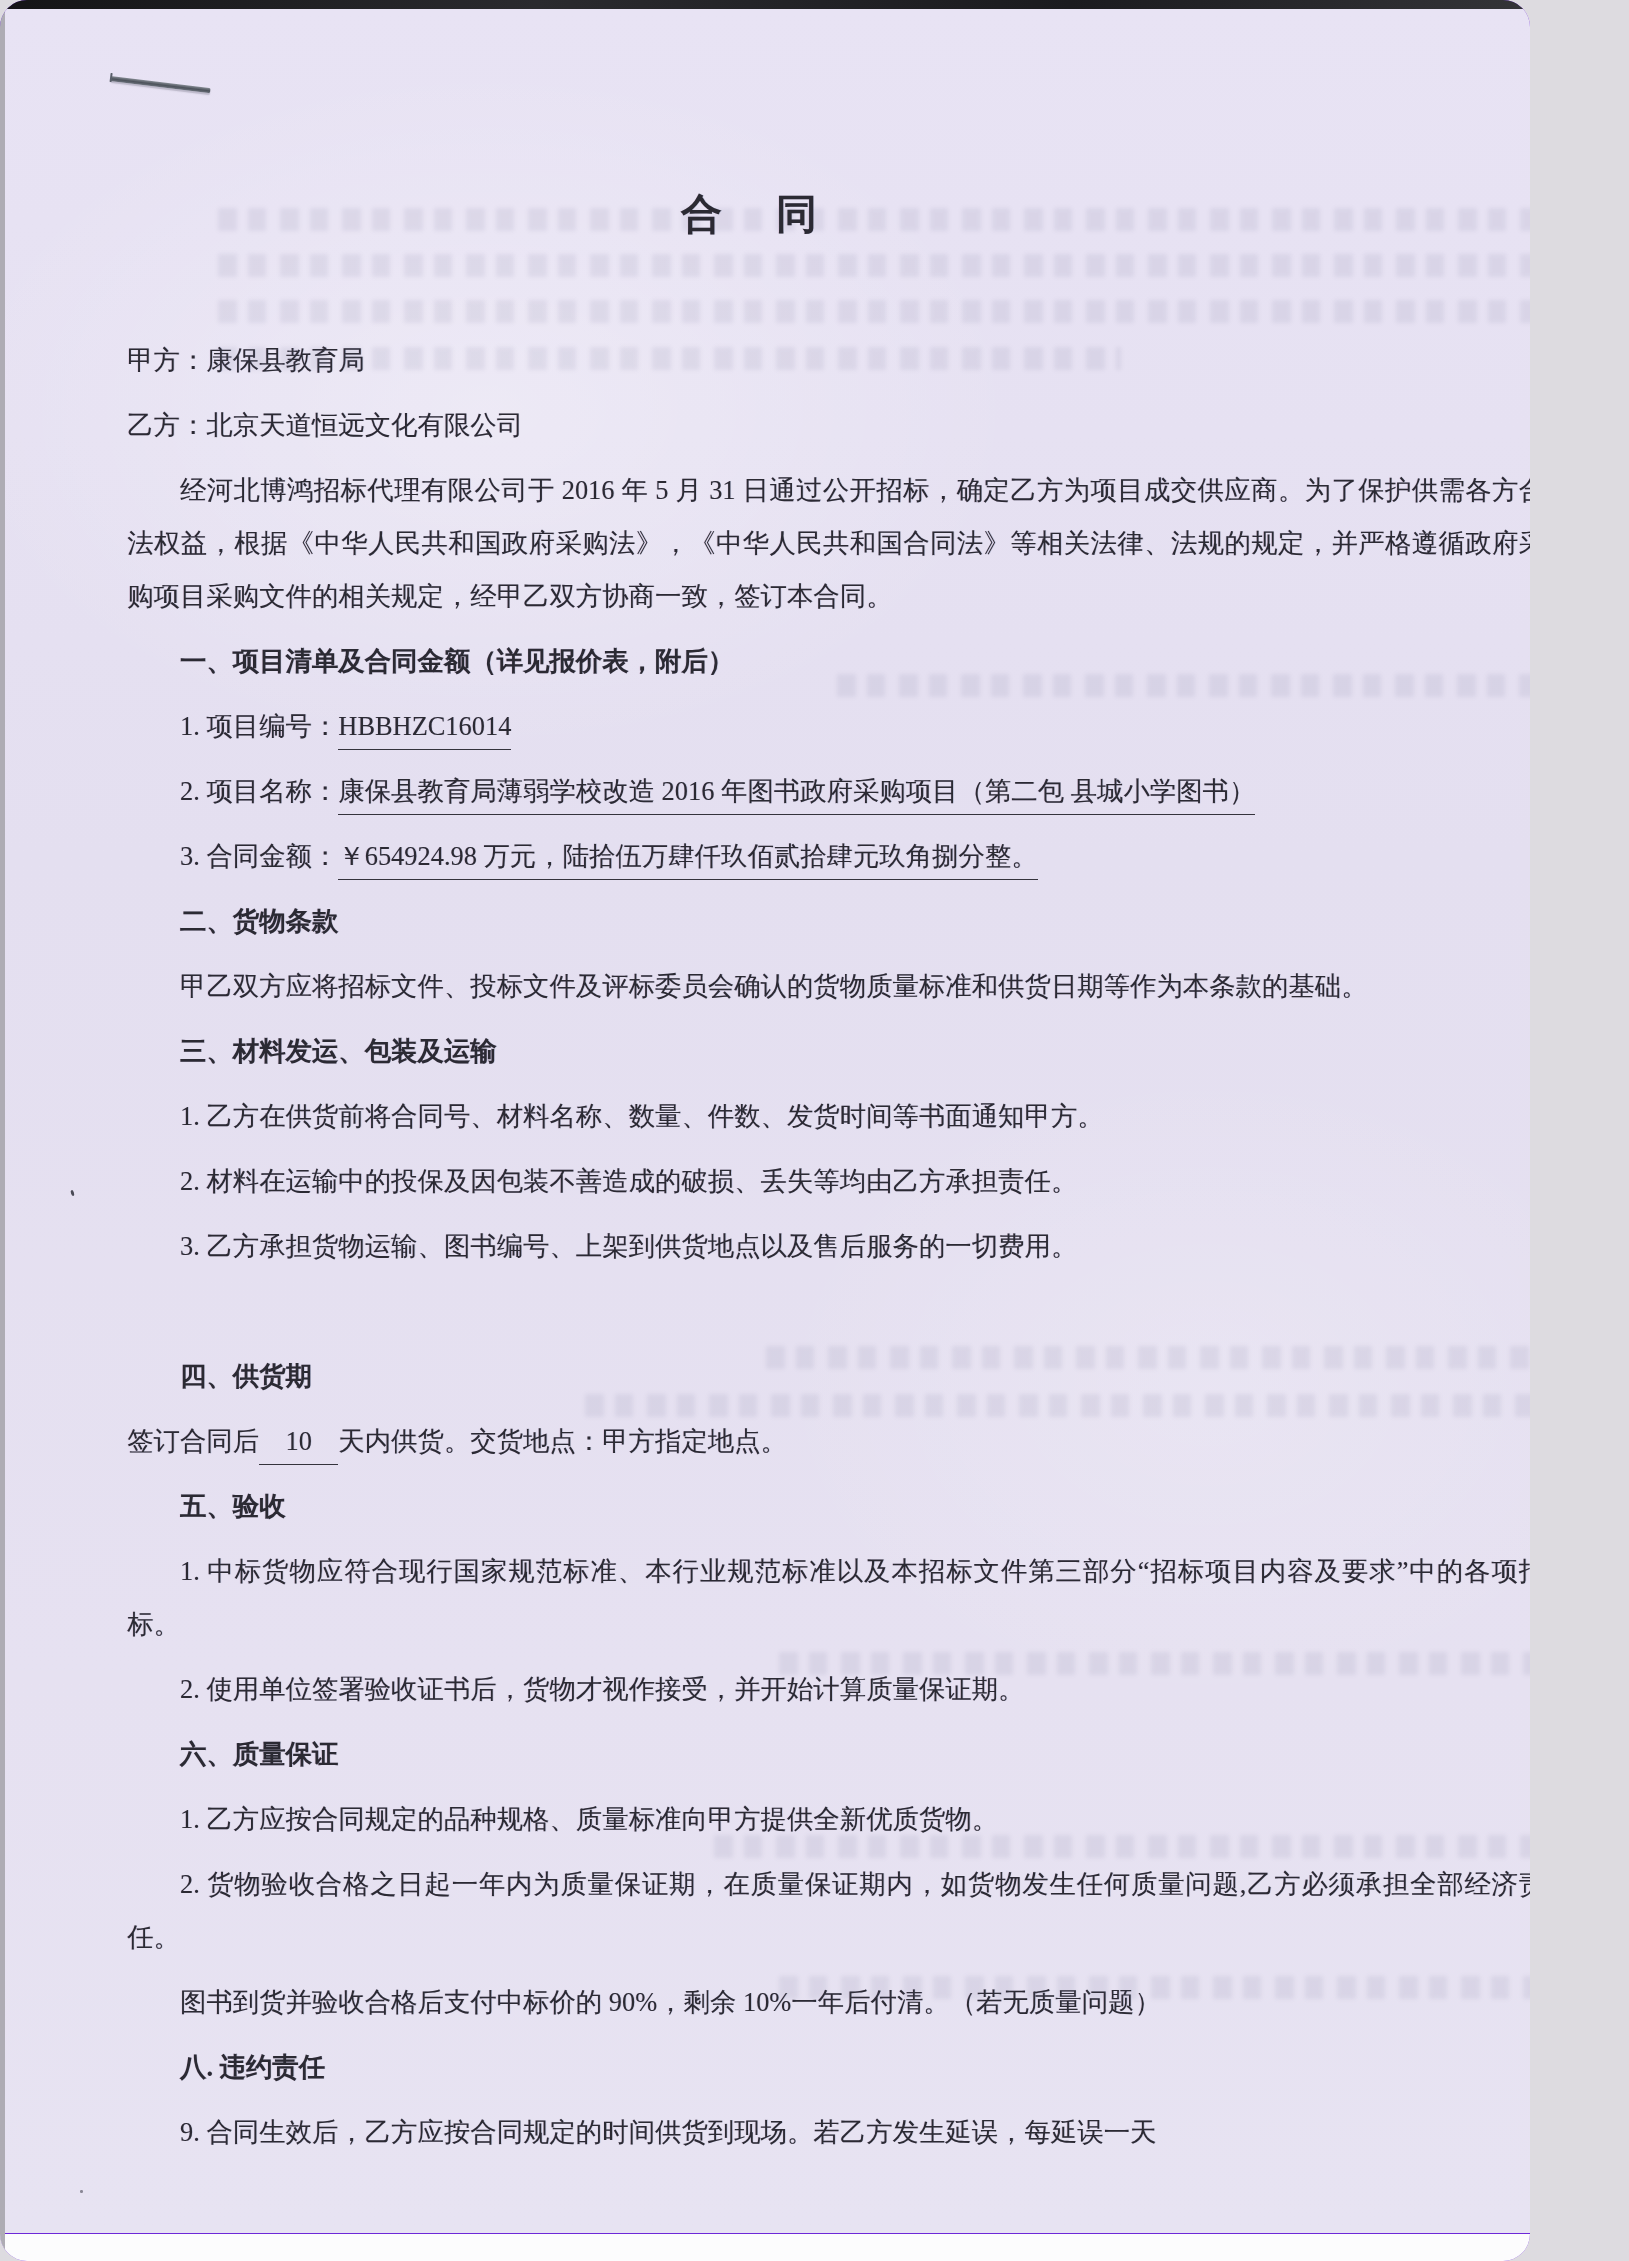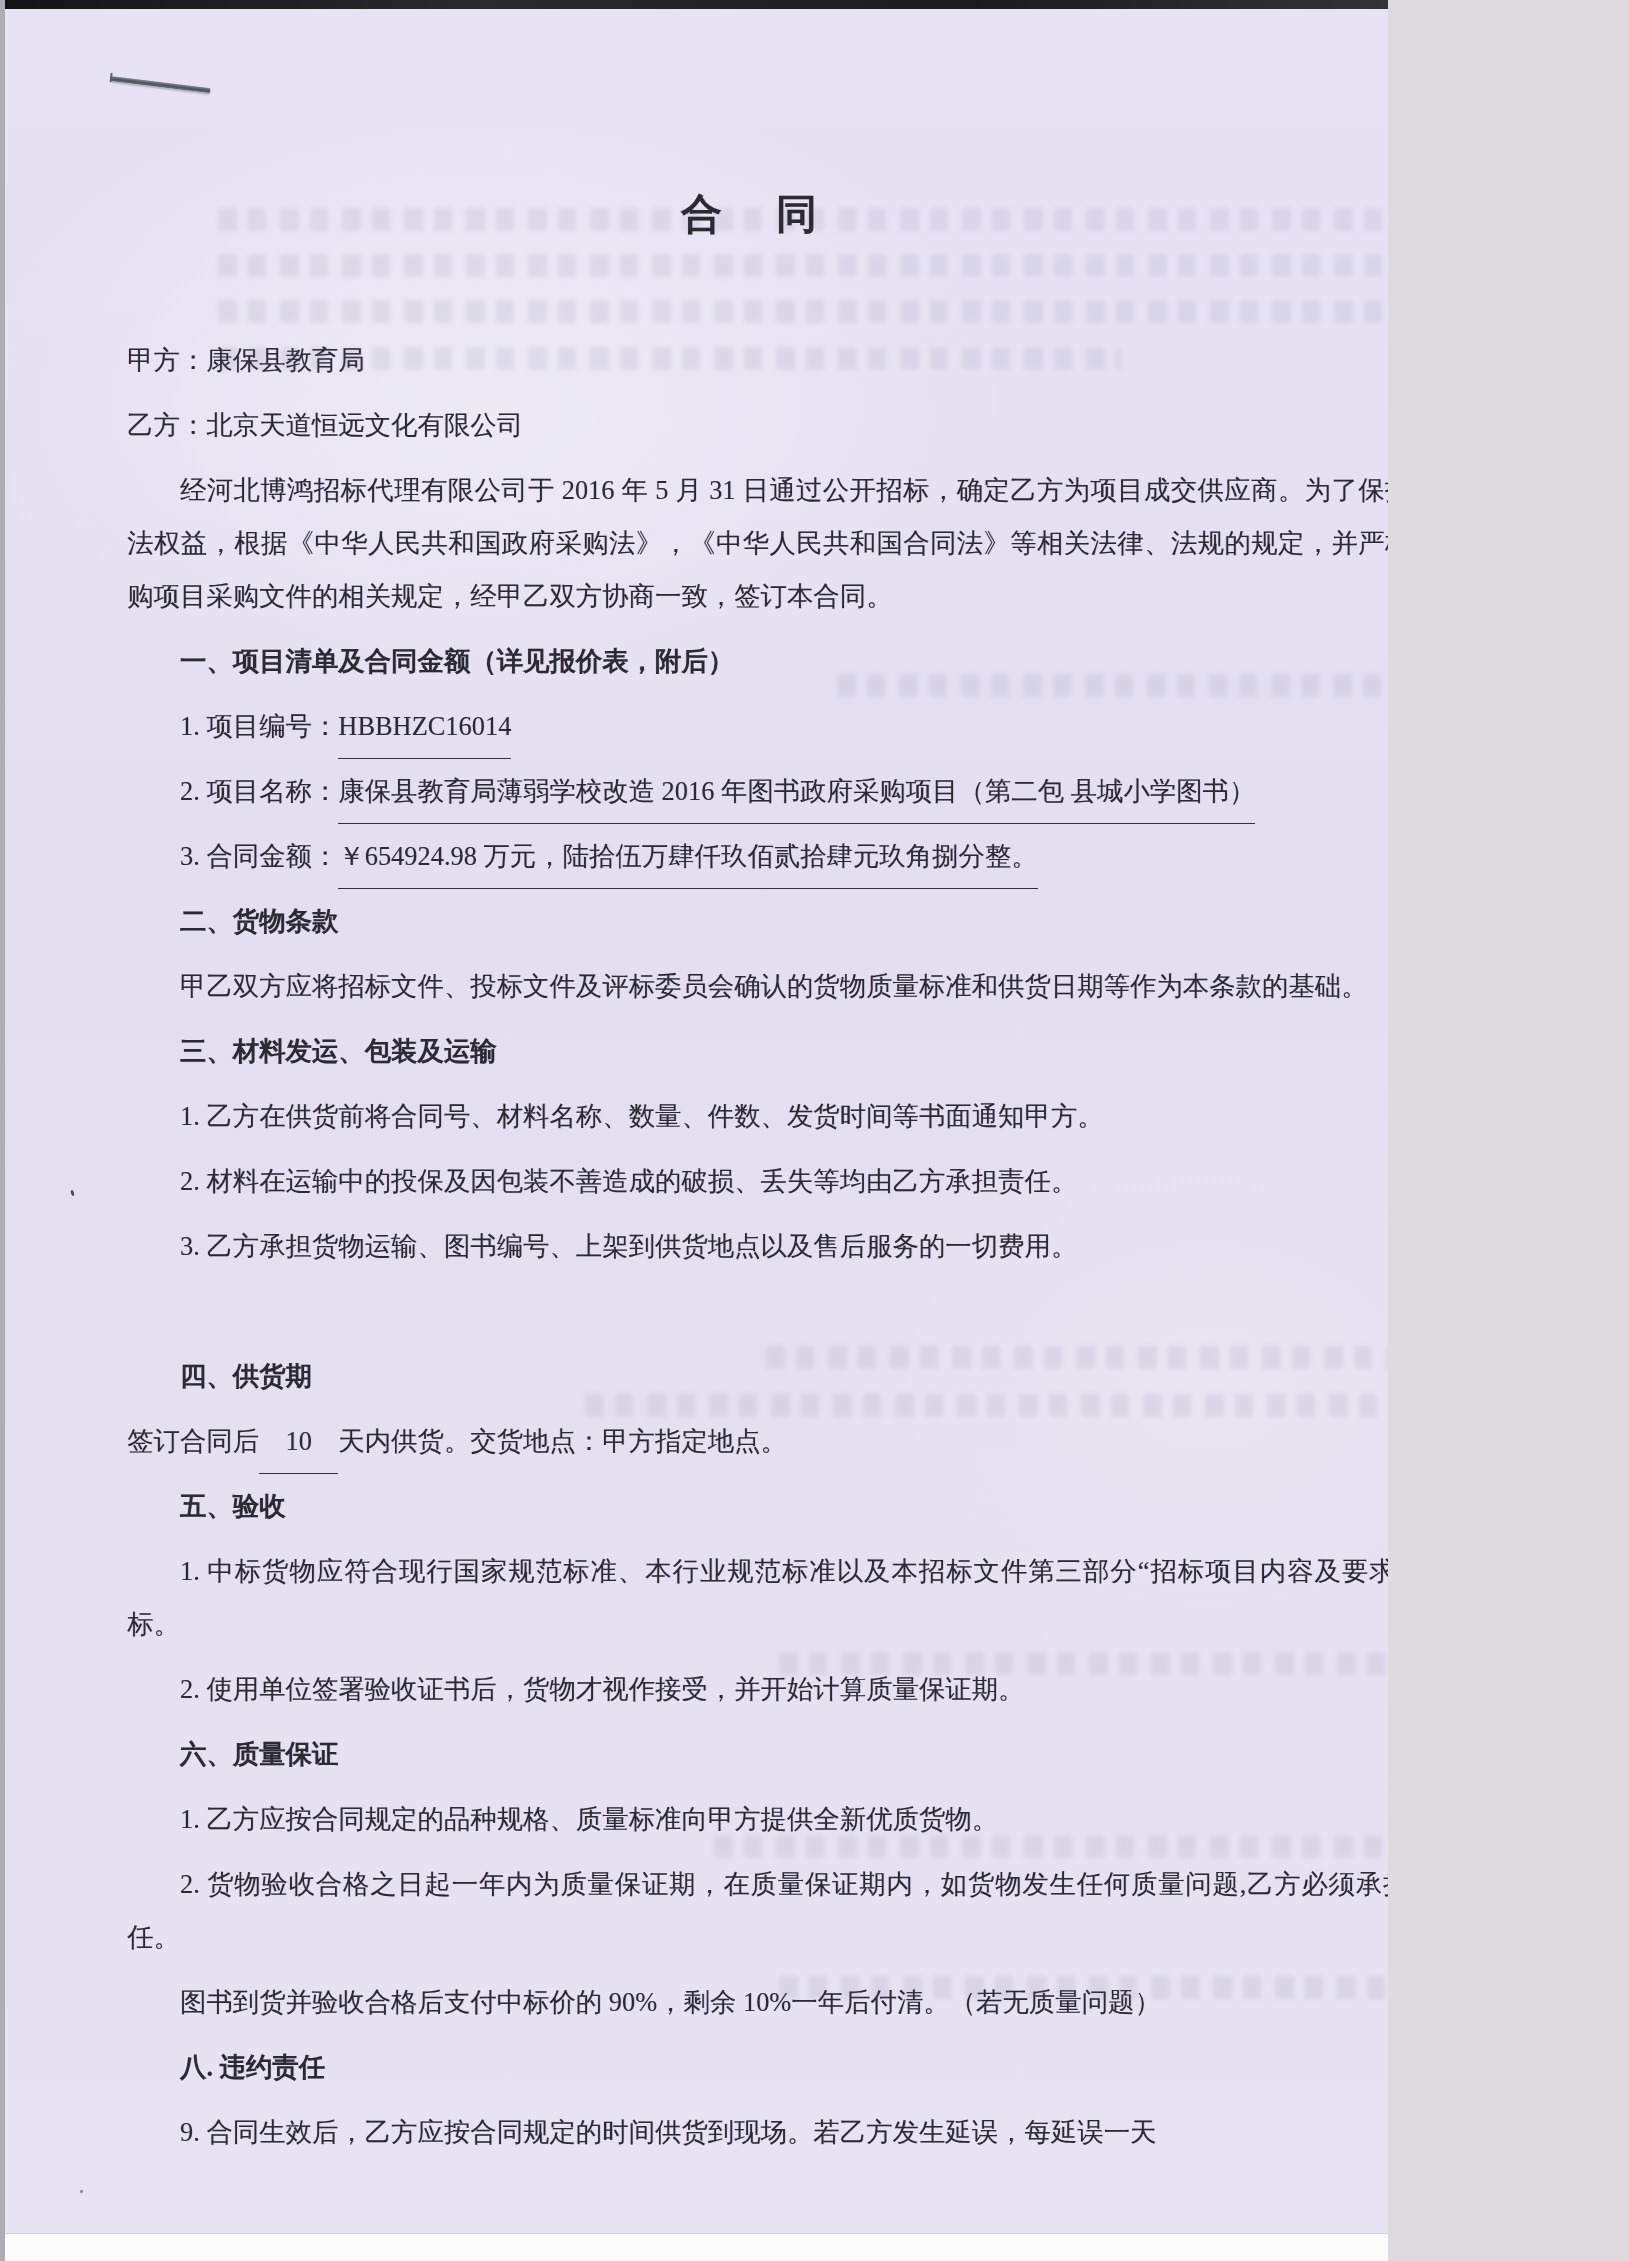--- a/index.html
+++ b/index.html
@@ -1,21 +1,22 @@
 <!DOCTYPE html>
 <html style="font-size:10.3px"><head>
 <meta charset="utf-8">
 <style>
   html,body{margin:0;padding:0;background:#dddbe0;}
   .screen{
     position:relative;
-    width:1388px;height:2261px;
-    background:#fde047;
+    width:1530px;height:2261px;
+    background:#6d28d9;
     overflow:hidden;
     font-family:"Liberation Serif","DejaVu Serif",serif;
+    border-radius:27px;
   }
   
   .strip-top{position:absolute;left:0;top:0;width:100%;height:9px;
     background:linear-gradient(90deg,#141416 0%,#2a2a2e 35%,#1b1b1f 70%,#343438 100%);}
   .strip-left{position:absolute;left:0;top:0;width:5.2px;height:100%;background:#aeacb4;}
   .strip-right{position:absolute;left:1609px;top:9px;width:20.6px;height:2224px;
     background:linear-gradient(180deg,#f1eff1 0%,#e9e6e9 55%,#efedef 100%);}
   .strip-bottom{position:absolute;left:0;top:2234px;width:100%;height:28px;background:#fcfcfd;}
 
   
@@ -32,21 +33,21 @@
   .ink{ text-shadow:0.6px 0 0 rgba(30,70,140,.18), -0.6px 0 0 rgba(150,30,80,.12); }
 
   .doc-title{
     font-size:41px;font-weight:700;letter-spacing:6.4px;
     text-align:center;margin:0 0 98px 0;line-height:1.05;
     transform:translateX(-84px);
   }
   .line{font-size:26.4px;line-height:53px;margin:12px;text-align:justify;}
   .indent{text-indent:2em;}
   .bold{font-weight:700;}
-  .u{border-bottom:1.9px solid #34333c;padding-bottom:17px;}
+  .u{border-bottom:1.9px solid #34333c;padding-bottom:8px;}
   .blank-line{height:53px;}
 
   
   .staple{
     position:absolute;left:106px;top:67px;width:100px;height:4.5px;
     background:linear-gradient(180deg,#848a92 0%,#4d535b 55%,#6a707a 100%);
     transform:rotate(7deg);transform-origin:left center;border-radius:1.3px;
     box-shadow:0 1.9px 1.3px rgba(70,70,85,.28);
   }
   .staple::before{

